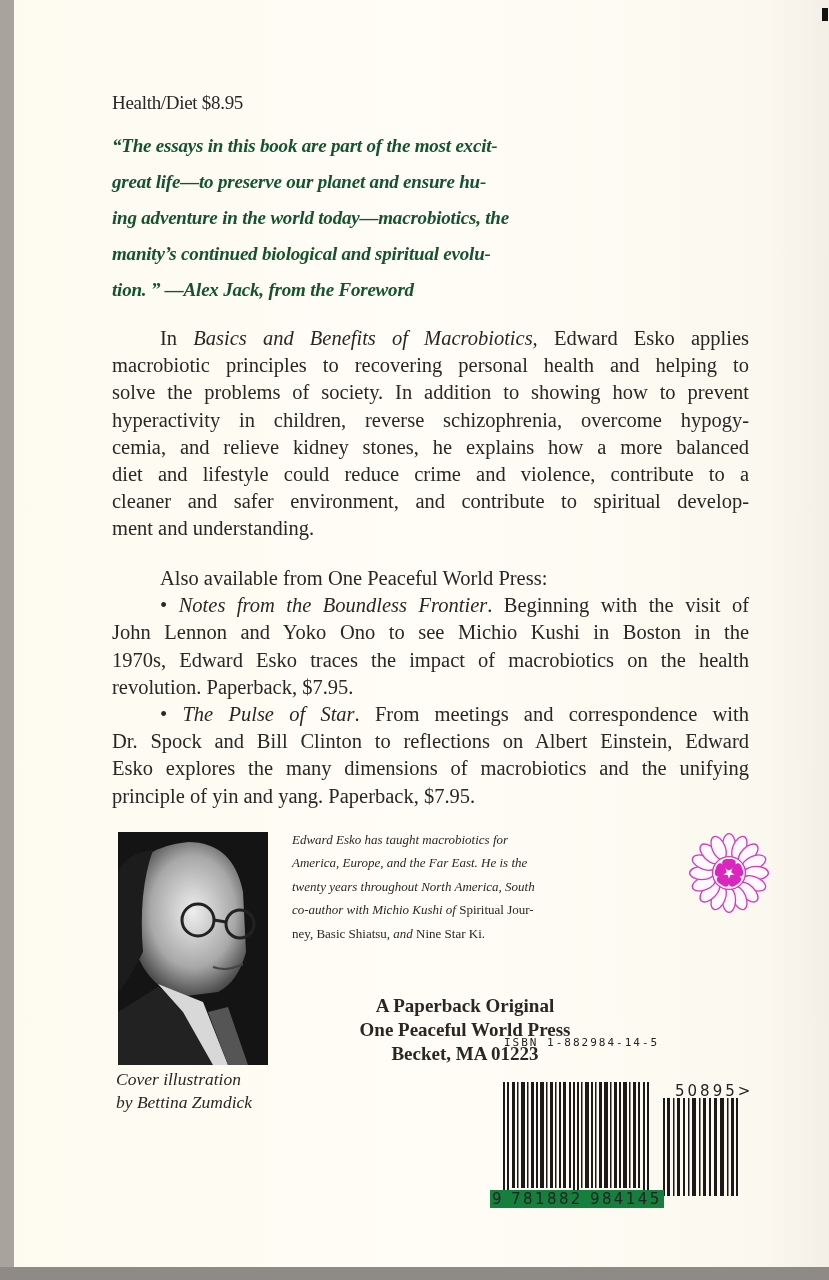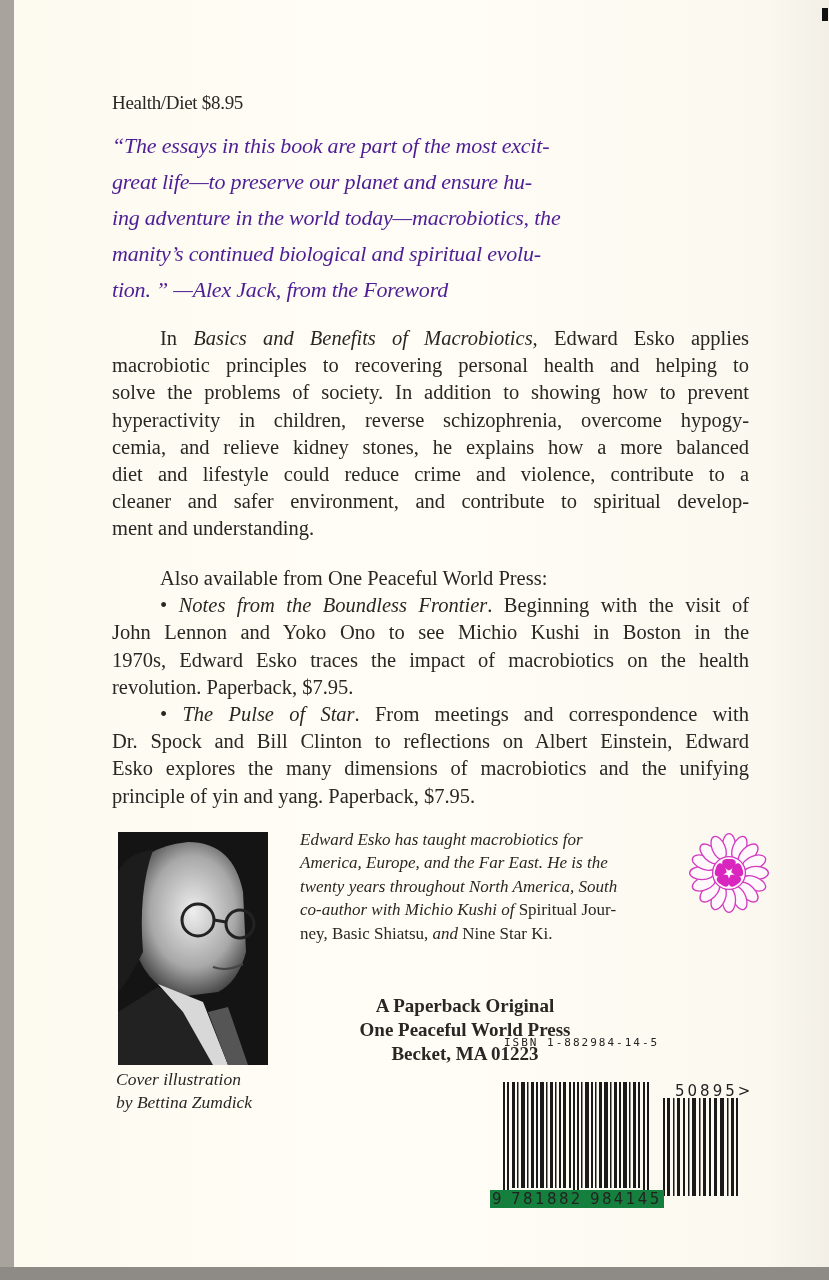--- a/index.html
+++ b/index.html
@@ -18,22 +18,22 @@
     background: #8e8a85;
   }
   .corner-mark {
     position: absolute; left: 822px; top: 8px; width: 6px; height: 13px; background: #111;
   }
   .category {
     position: absolute; left: 112px; top: 92px; font-size: 19px; letter-spacing: -0.3px;
   }
   .blurb {
     position: absolute; left: 112px; top: 128px; width: 640px;
-    color: #4c1d95; font-weight: normal; font-style: italic;
-    font-size: 22px; line-height: 36px; letter-spacing: -0.2px;
+    color: #14532d; font-weight: bold; font-style: italic;
+    font-size: 19px; line-height: 36px; letter-spacing: -0.2px;
   }
   .blurb span { display: block; white-space: nowrap; }
   .desc {
     position: absolute; left: 112px; top: 325px; width: 637px;
     font-size: 20.5px; line-height: 27.2px; text-align: justify;
   }
   .desc span { display: block; white-space: nowrap; text-align-last: justify; }
   .desc span.last { text-align-last: left; }
   .indent { text-indent: 48px; }
   .also {
@@ -45,22 +45,22 @@
   i { font-style: italic; }
   .photo {
     position: absolute; left: 118px; top: 832px; width: 150px; height: 233px;
     background: #111;
     overflow: hidden;
   }
   .caption {
     position: absolute; left: 116px; top: 1068px; font-style: italic; font-size: 17.5px; line-height: 23px;
   }
   .bio {
-    position: absolute; left: 300px; top: 828px; width: 370px;
-    font-size: 17px; line-height: 23.4px; font-style: italic;
+    position: absolute; left: 292px; top: 828px; width: 370px;
+    font-size: 13px; line-height: 23.4px; font-style: italic;
   }
   .bio span { display: block; white-space: nowrap; }
   .bio .up { font-style: normal; }
   .emblem { position: absolute; left: 688px; top: 832px; width: 82px; height: 82px; }
   .imprint {
     position: absolute; left: 330px; top: 968px; width: 270px; text-align: center;
     font-weight: bold; font-size: 19px; line-height: 24px; margin-top: 26px;
   }
   .imprint span { display: block; }
   .isbn {

